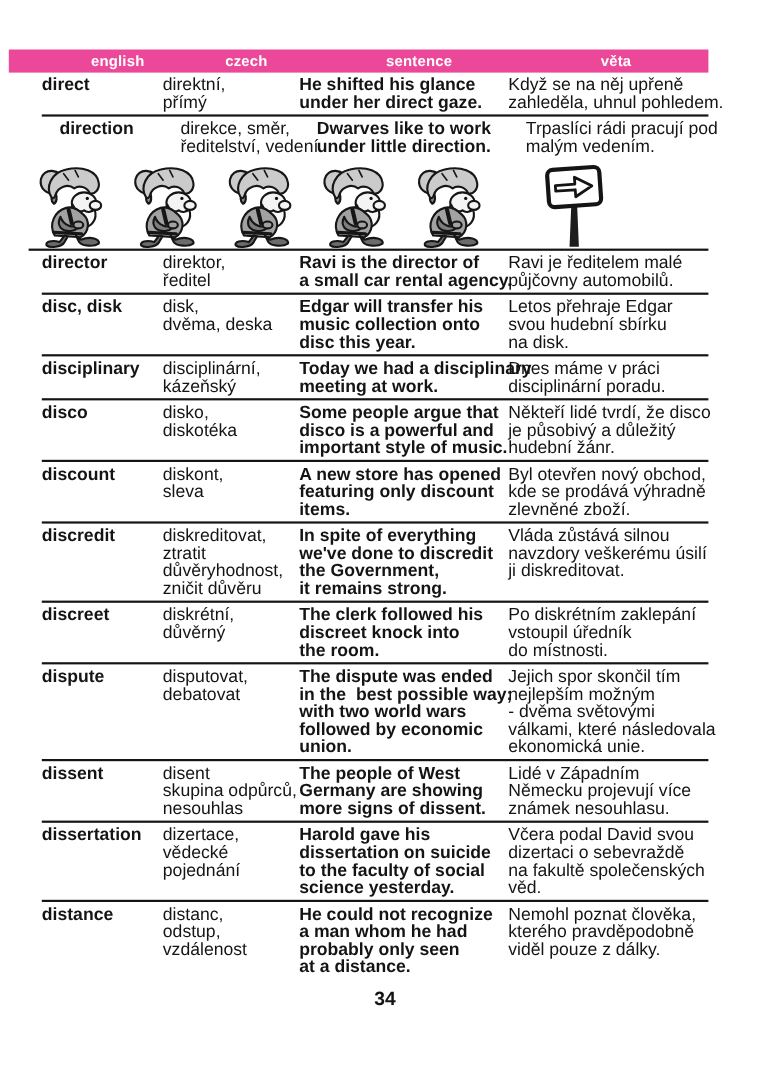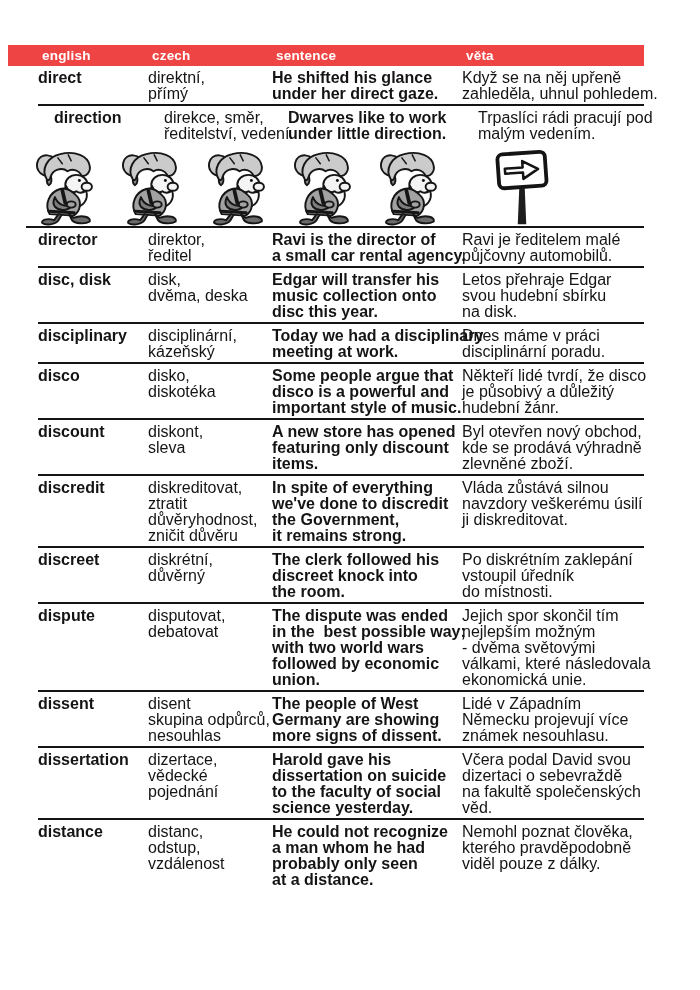--- a/index.html
+++ b/index.html
@@ -8,26 +8,27 @@
     width:700px;height:990px;
     background:#ffffff;
     font-family:"Liberation Sans","DejaVu Sans",sans-serif;
     color:#141414;
     overflow:hidden;
     box-sizing:border-box;
     padding-top:45px;
   }
   .table-wrap{margin-left:8px;width:636px;}
   .header-bar{
-    background:#ef4444;
+    background:#ec4899;
     height:21px;
     display:grid;
     grid-template-columns:110px 124px 190px 1fr;
-    padding-left:34px;
+    padding-left:44px;
     align-items:center;
+    text-align:center;
   }
   .header-bar .hcell{
     color:#ffffff;
     font-weight:bold;
     font-size:13.5px;
     letter-spacing:.2px;
   }
   .table-body{margin-left:30px;}
   .row{
     display:grid;
@@ -293,13 +294,14 @@
 a man whom he had
 probably only seen
 at a distance.</div>
           <div class="cell veta">Nemohl poznat člověka,
 kterého pravděpodobně
 viděl pouze z dálky.</div>
         </div>
       </div>
   </div>
 
+  <div class="page-number">34</div>
 </div>
 
 </body></html>

